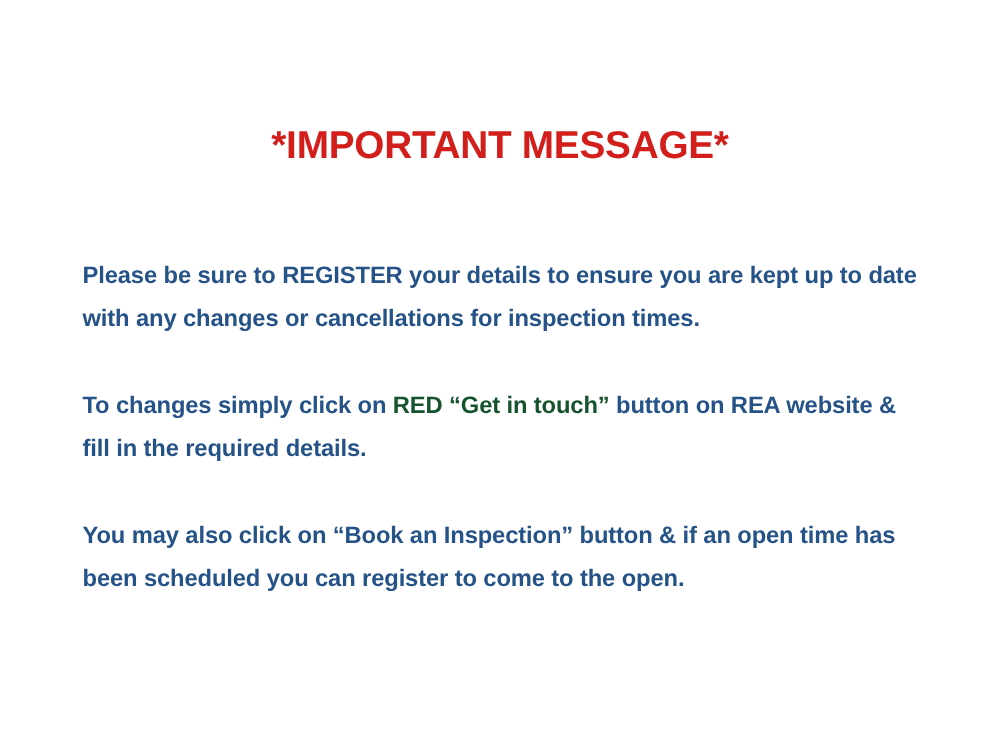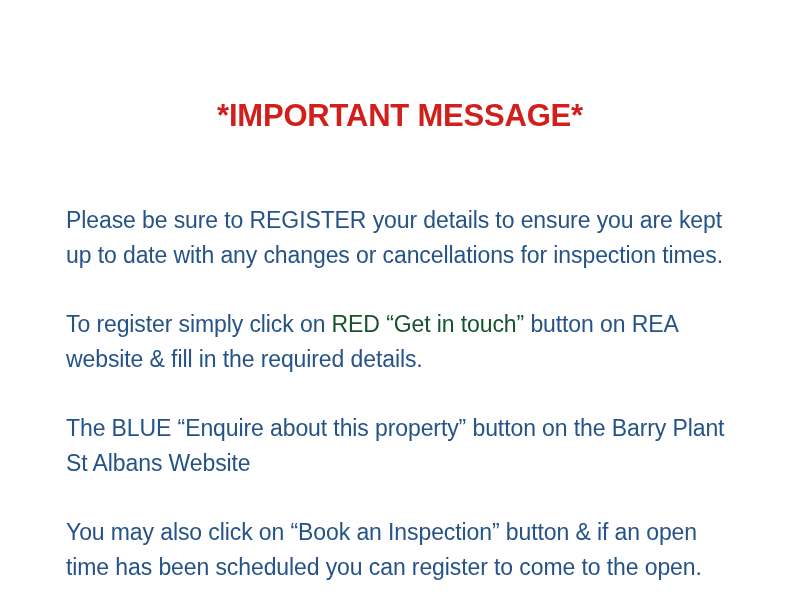--- a/index.html
+++ b/index.html
@@ -38,22 +38,22 @@
   }
 
   .body-block {
     position: absolute;
     top: 203px;
     left: 66px;
     width: 675px;
   }
 
   .para {
-    font-size: 23px;
-    font-weight: normal;
+    font-size: 19px;
+    font-weight: bold;
     line-height: 35px;
     color: #255388;
     margin: 0 0 34px 0;
     letter-spacing: -0.1px;
     text-align: left;
   }
 
   .para:last-child {
     margin-bottom: 0;
   }
@@ -69,25 +69,22 @@
 
   <div class="slide-title">*IMPORTANT MESSAGE*</div>
 
   <div class="body-block">
 
     <p class="para">
       <span>Please be sure to REGISTER your details to ensure you are kept up to date with any changes or cancellations for inspection times.</span>
     </p>
 
     <p class="para">
-      <span>To register simply click on </span><span class="accent-red">RED “Get in touch”</span><span> button on REA website &amp; fill in the required details.</span>
+      <span>To changes simply click on </span><span class="accent-red">RED “Get in touch”</span><span> button on REA website &amp; fill in the required details.</span>
     </p>
 
-    <p class="para">
-      <span>The BLUE “Enquire about this property” button on the Barry Plant St Albans Website</span>
-    </p>
 
     <p class="para">
       <span>You may also click on “Book an Inspection” button &amp; if an open time has been scheduled you can register to come to the open.</span>
     </p>
 
   </div>
 </div>
 
 </body></html>

